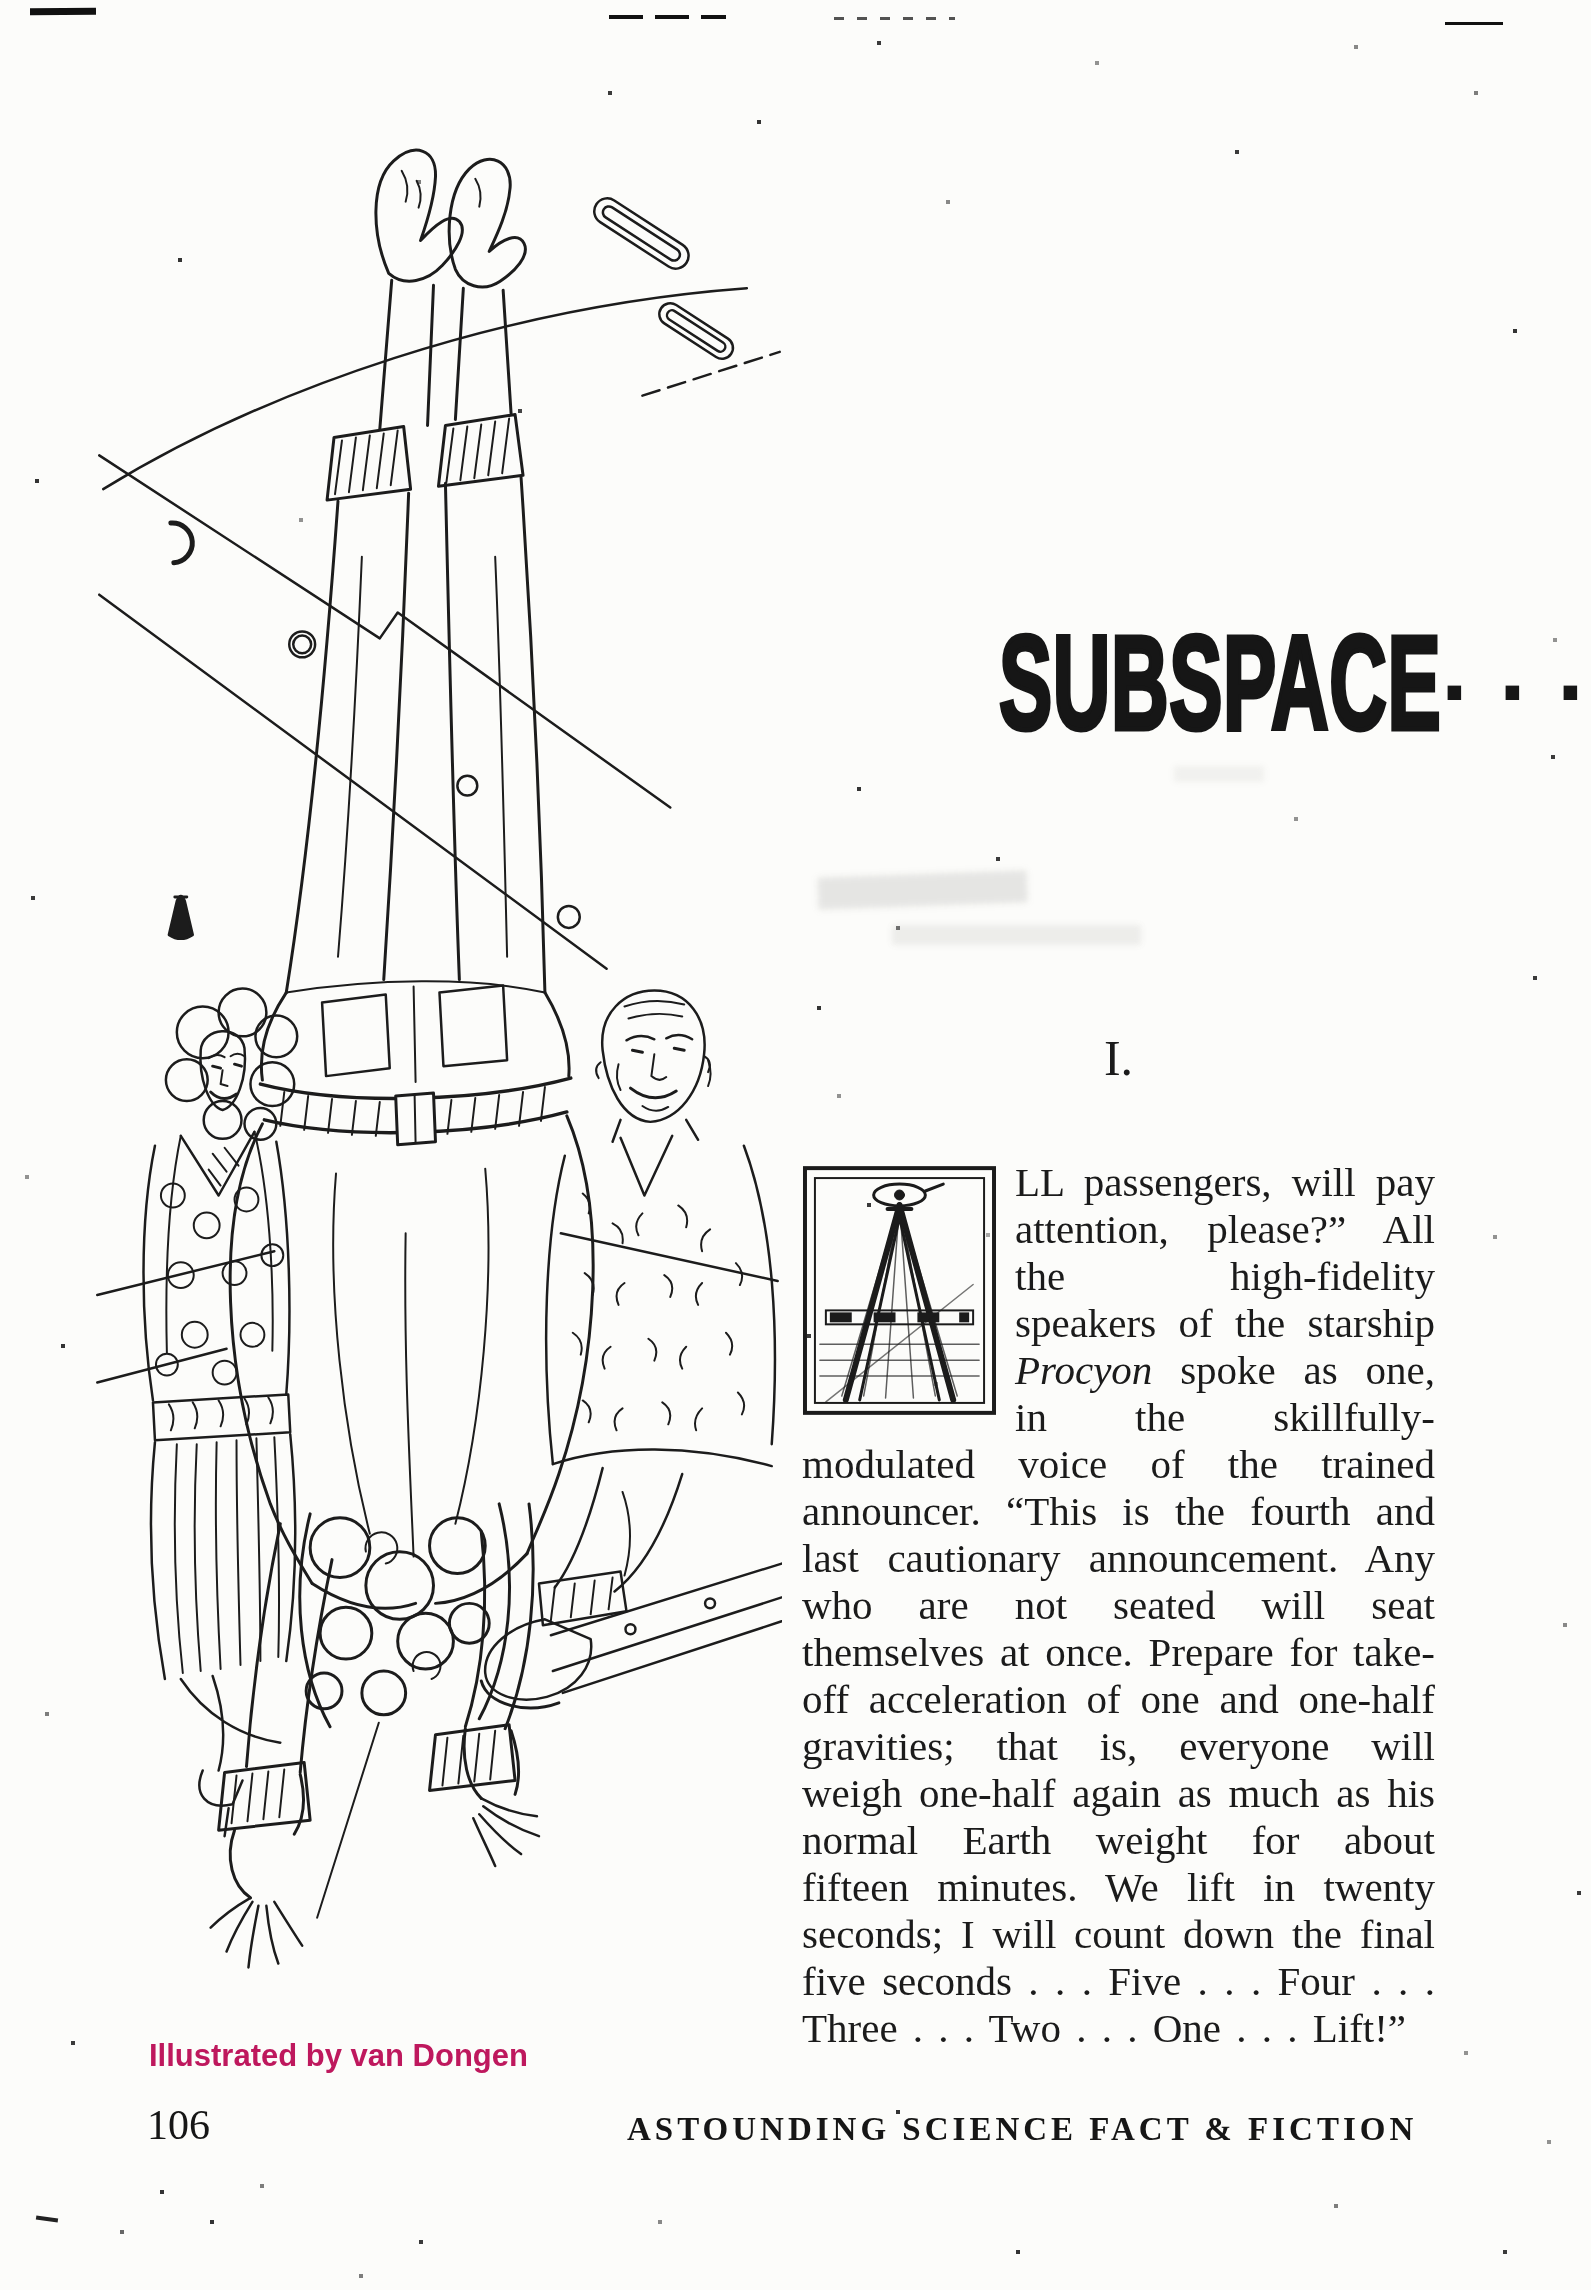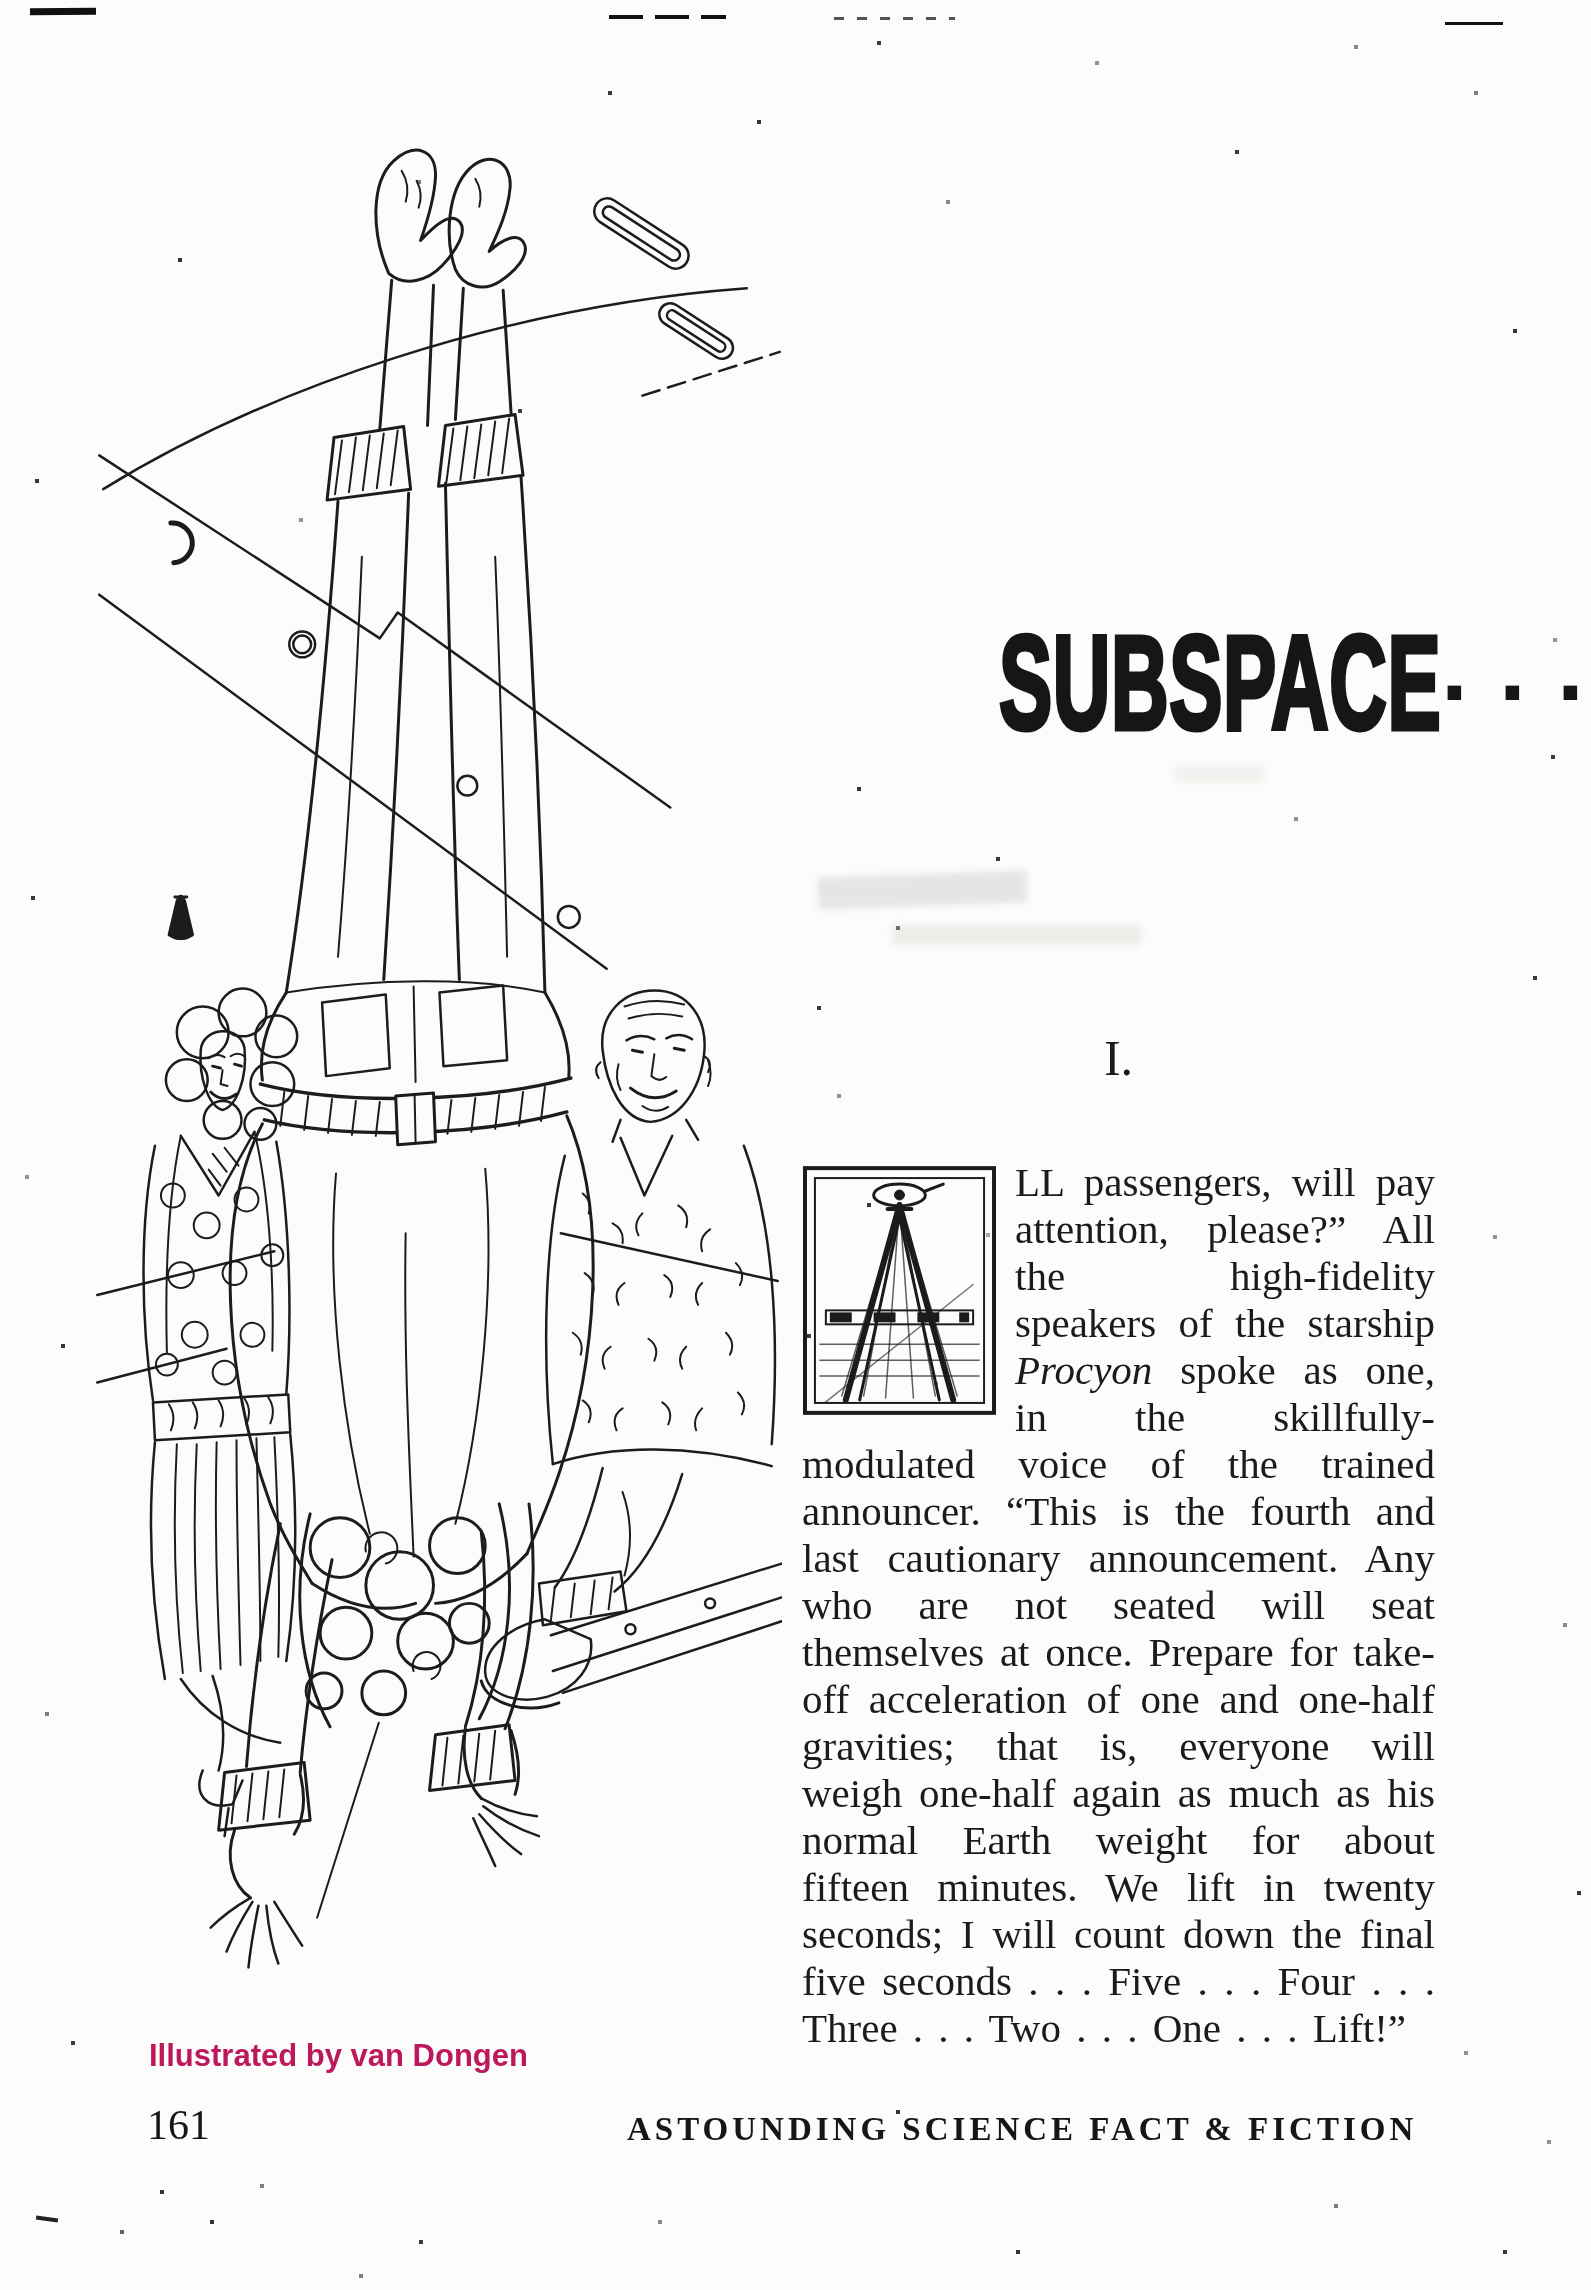--- a/index.html
+++ b/index.html
@@ -254,15 +254,15 @@
       <path d="M18,180 H178 M18,196 H178 M18,212 H178" stroke-width="1.5" opacity=".7"></path>
       <path d="M24,238 L172,120" stroke-width="1.5" opacity=".6"></path>
     </svg>
   </div>
   <div>
       <p class="para"><span>LL passengers, will pay attention, please?” All the high-fidelity speakers of the starship </span><em>Procyon</em><span> spoke as one, in the skillfully-modulated voice of the trained announcer. “This is the fourth and last cautionary announcement. Any who are not seated will seat themselves at once. Prepare for take-off acceleration of one and one-half gravities; that is, everyone will weigh one-half again as much as his normal Earth weight for about fifteen minutes. We lift in twenty seconds; I will count down the final five seconds . . . Five . . . Four . . . Three . . . Two . . . One . . . Lift!”</span></p>
     </div>
 </div>
 
 <div class="illo-caption">Illustrated by van Dongen</div>
-<div class="page-number">161</div>
+<div class="page-number">106</div>
 <div class="running-footer">ASTOUNDING SCIENCE FACT &amp; FICTION</div>
 
 
 </body></html>

